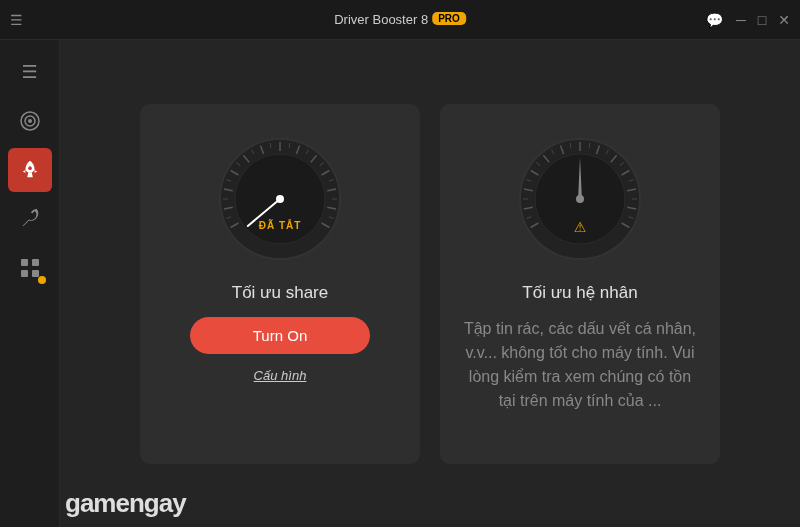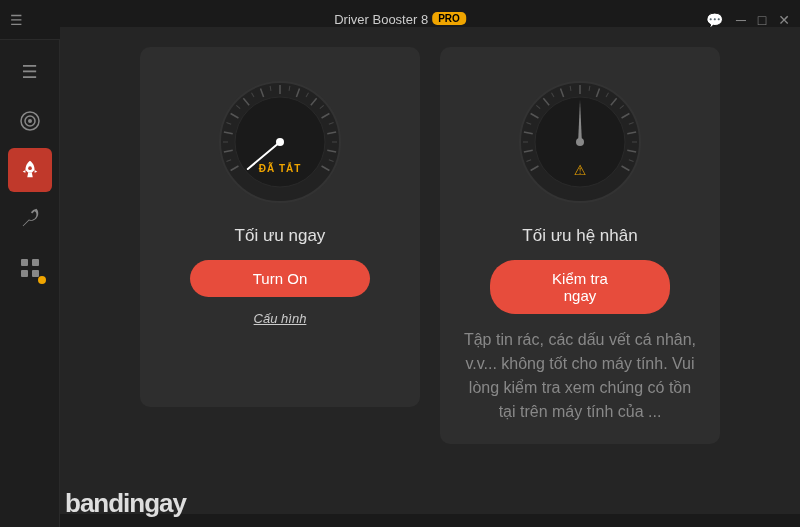--- a/index.html
+++ b/index.html
@@ -95,26 +95,26 @@
       width: 8px;
       height: 8px;
       background: #f0a500;
       border-radius: 50%;
     }
 
     
     .main {
       position: absolute;
       left: 60px;
-      top: 27px;
+      top: 40px;
       width: calc(800px - 60px);
       height: calc(527px - 40px);
       background: #252525;
       display: flex;
-      align-items: flex-start;
+      align-items: center;
       justify-content: center;
       gap: 20px;
       padding: 20px;
     }
 
     
     .card {
       background: #2e2e2e;
       border-radius: 10px;
       width: 280px;
@@ -285,21 +285,21 @@
 
         <g transform="rotate(-130 70 70)">
           <line x1="70" y1="70" x2="70" y2="28" stroke="#fff" stroke-width="2" stroke-linecap="round"></line>
         </g>
         <circle cx="70" cy="70" r="4" fill="#fff"></circle>
 
         <text x="70" y="100" text-anchor="middle" fill="#f0a500" font-size="10" font-weight="bold" letter-spacing="1">ĐÃ TẮT</text>
       </svg>
     </div>
 
-    <div class="card-title">Tối ưu ngay</div>
+    <div class="card-title">Tối ưu share</div>
 
     <button class="btn-red">Turn On</button>
 
     <a class="card-link">Cấu hình</a>
 
   </div>
 
   <div class="card">
     <div class="gauge-container">
       <svg class="gauge-svg" viewBox="0 0 140 140">
@@ -340,22 +340,21 @@
           <polygon points="68,72 72,72 70,28" fill="#888"></polygon>
         </g>
         <circle cx="70" cy="70" r="4" fill="#888"></circle>
 
         <text x="70" y="103" text-anchor="middle" fill="#f0a500" font-size="14">⚠</text>
       </svg>
     </div>
 
     <div class="card-title">Tối ưu hệ nhân</div>
 
-    <button class="btn-red">Kiểm tra ngay</button>
 
     <p class="card-desc">Tập tin rác, các dấu vết cá nhân, v.v... không tốt cho máy tính. Vui lòng kiểm tra xem chúng có tồn tại trên máy tính của ...</p>
   </div>
 
 </div>
 
 <div class="watermark">
-  <span>bandi</span><span style="color:#fff">ngay</span>
+  <span>game</span><span style="color:#fff">ngay</span>
 </div>
 
 </body></html>

